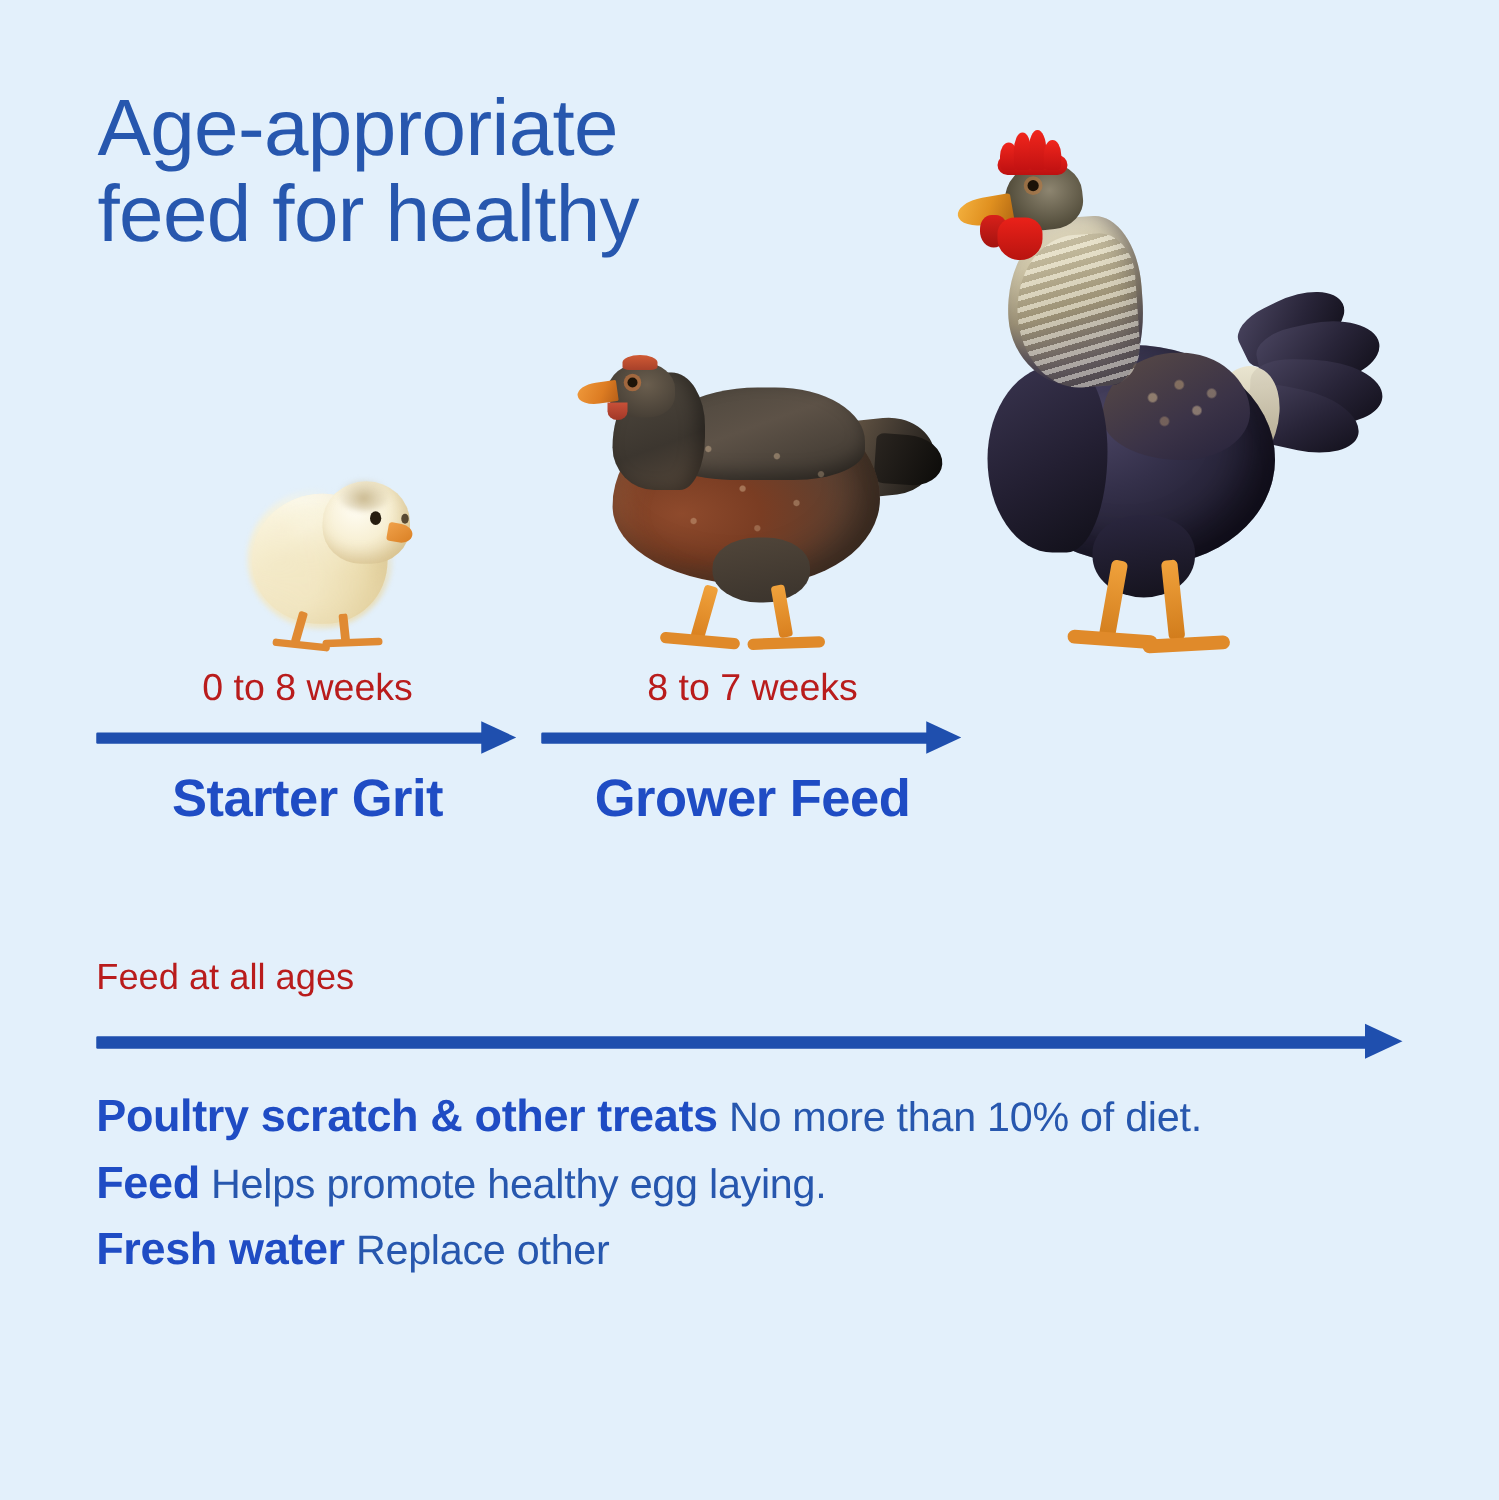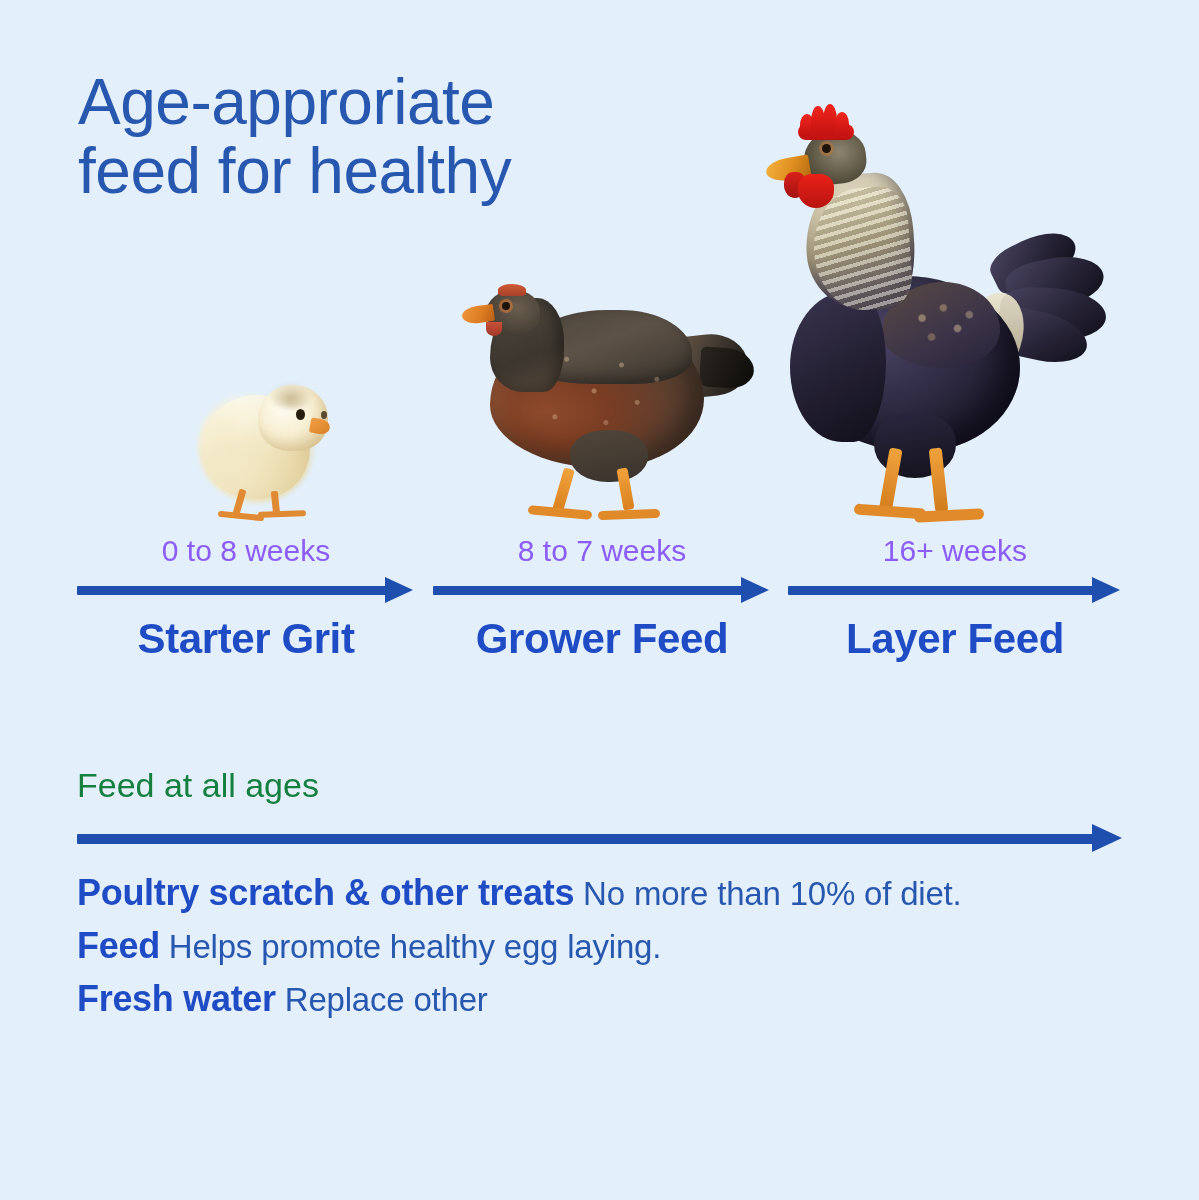--- a/index.html
+++ b/index.html
@@ -320,21 +320,21 @@
   .timeline { position: absolute; left: 0; top: 536px; width: 1199px; height: 150px; }
   .tl-col { position: absolute; top: 0; }
   .tl-col.c1 { left: 77px;  width: 338px; }
   .tl-col.c2 { left: 433px; width: 338px; }
   .tl-col.c3 { left: 788px; width: 334px; }
 
   .tl-age {
     text-align: center;
     font-size: 30px;
     font-weight: 400;
-    color: #8b5cf6;
+    color: #b91c1c;
     line-height: 1;
     margin-bottom: 11px;
   }
   .arrow-wrap { position: relative; height: 26px; }
   .arrow-line {
     position: absolute; left: 0; top: 9px; height: 9px;
     background: #1f4fae;
     border-radius: 1px;
   }
   .arrow-head {
@@ -349,22 +349,22 @@
     font-weight: 700;
     color: #1f4cc4;
     letter-spacing: -0.4px;
     margin-top: 15px;
     line-height: 1;
   }
 
   
   .allages { position: absolute; left: 77px; top: 768px; width: 1045px; }
   .allages-label {
-    font-size: 34px;
-    color: #15803d;
+    font-size: 29px;
+    color: #b91c1c;
     font-weight: 400;
     line-height: 1;
     margin-bottom: 22px;
   }
   .allages-arrow { position: relative; height: 28px; }
   .allages-arrow .arrow-line { left: 0; top: 10px; height: 10px; width: 1017px; }
   .allages-arrow .arrow-head {
     left: 1015px; top: 0;
     border-top: 14px solid transparent;
     border-bottom: 14px solid transparent;
@@ -492,28 +492,20 @@
 
     <div class="tl-col c2">
       <div class="tl-age">8 to 7 weeks</div>
       <div class="arrow-wrap">
         <div class="arrow-line" style="width:310px"></div>
         <div class="arrow-head" style="left:308px"></div>
       </div>
       <div class="tl-feed">Grower Feed</div>
     </div>
 
-    <div class="tl-col c3">
-      <div class="tl-age">16+ weeks</div>
-      <div class="arrow-wrap">
-        <div class="arrow-line" style="width:306px"></div>
-        <div class="arrow-head" style="left:304px"></div>
-      </div>
-      <div class="tl-feed">Layer Feed</div>
-    </div>
   </div>
 
   <div class="allages">
     <div class="allages-label">Feed at all ages</div>
     <div class="allages-arrow">
       <div class="arrow-line"></div>
       <div class="arrow-head"></div>
     </div>
   </div>
 

